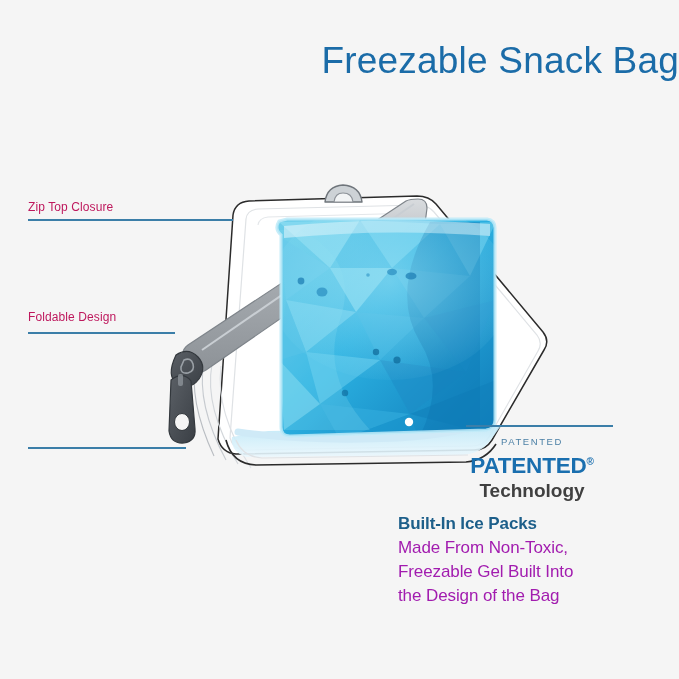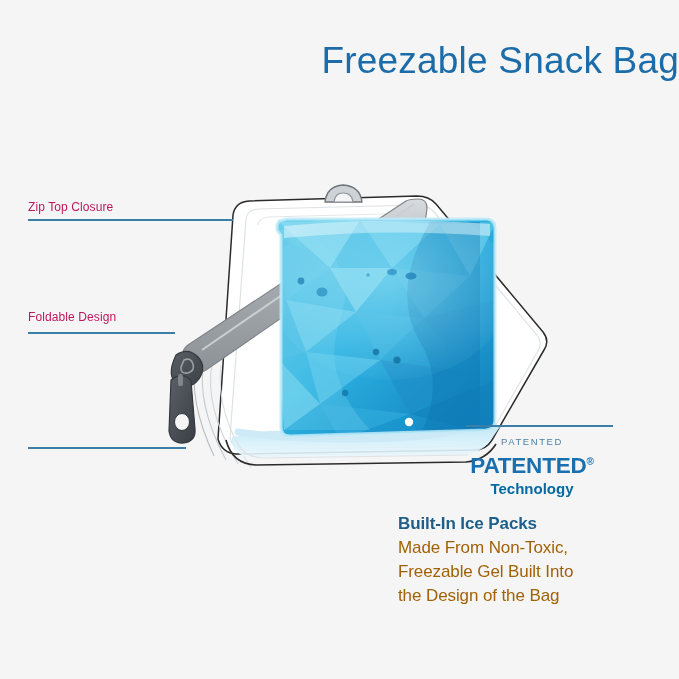--- a/index.html
+++ b/index.html
@@ -77,42 +77,42 @@
     font-weight: bold;
     color: #1a6faf;
     letter-spacing: -0.2px;
   }
   .ecofreeze sup {
     font-size: 10px;
     vertical-align: super;
     font-weight: bold;
   }
   .technology {
-    font-size: 15px;
-    font-weight: bold;
-    color: #0369a1;
+    font-size: 19px;
+    font-weight: bold;
+    color: #404040;
     margin-top: 1px;
   }
 
   .desc-block {
     position: absolute;
     left: 398px; top: 512px;
     width: 268px;
     line-height: 24px;
   }
   .desc-head {
     font-size: 17px;
     font-weight: bold;
     color: #1d5f8a;
     letter-spacing: -0.1px;
   }
   .desc-line {
     font-size: 17px;
     font-weight: 400;
-    color: #a16207;
+    color: #a21caf;
     letter-spacing: -0.1px;
   }
 
   svg.bag { position: absolute; left: 0; top: 0; }
 </style>
 </head>
 <body>
 
 <div id="root">
 

